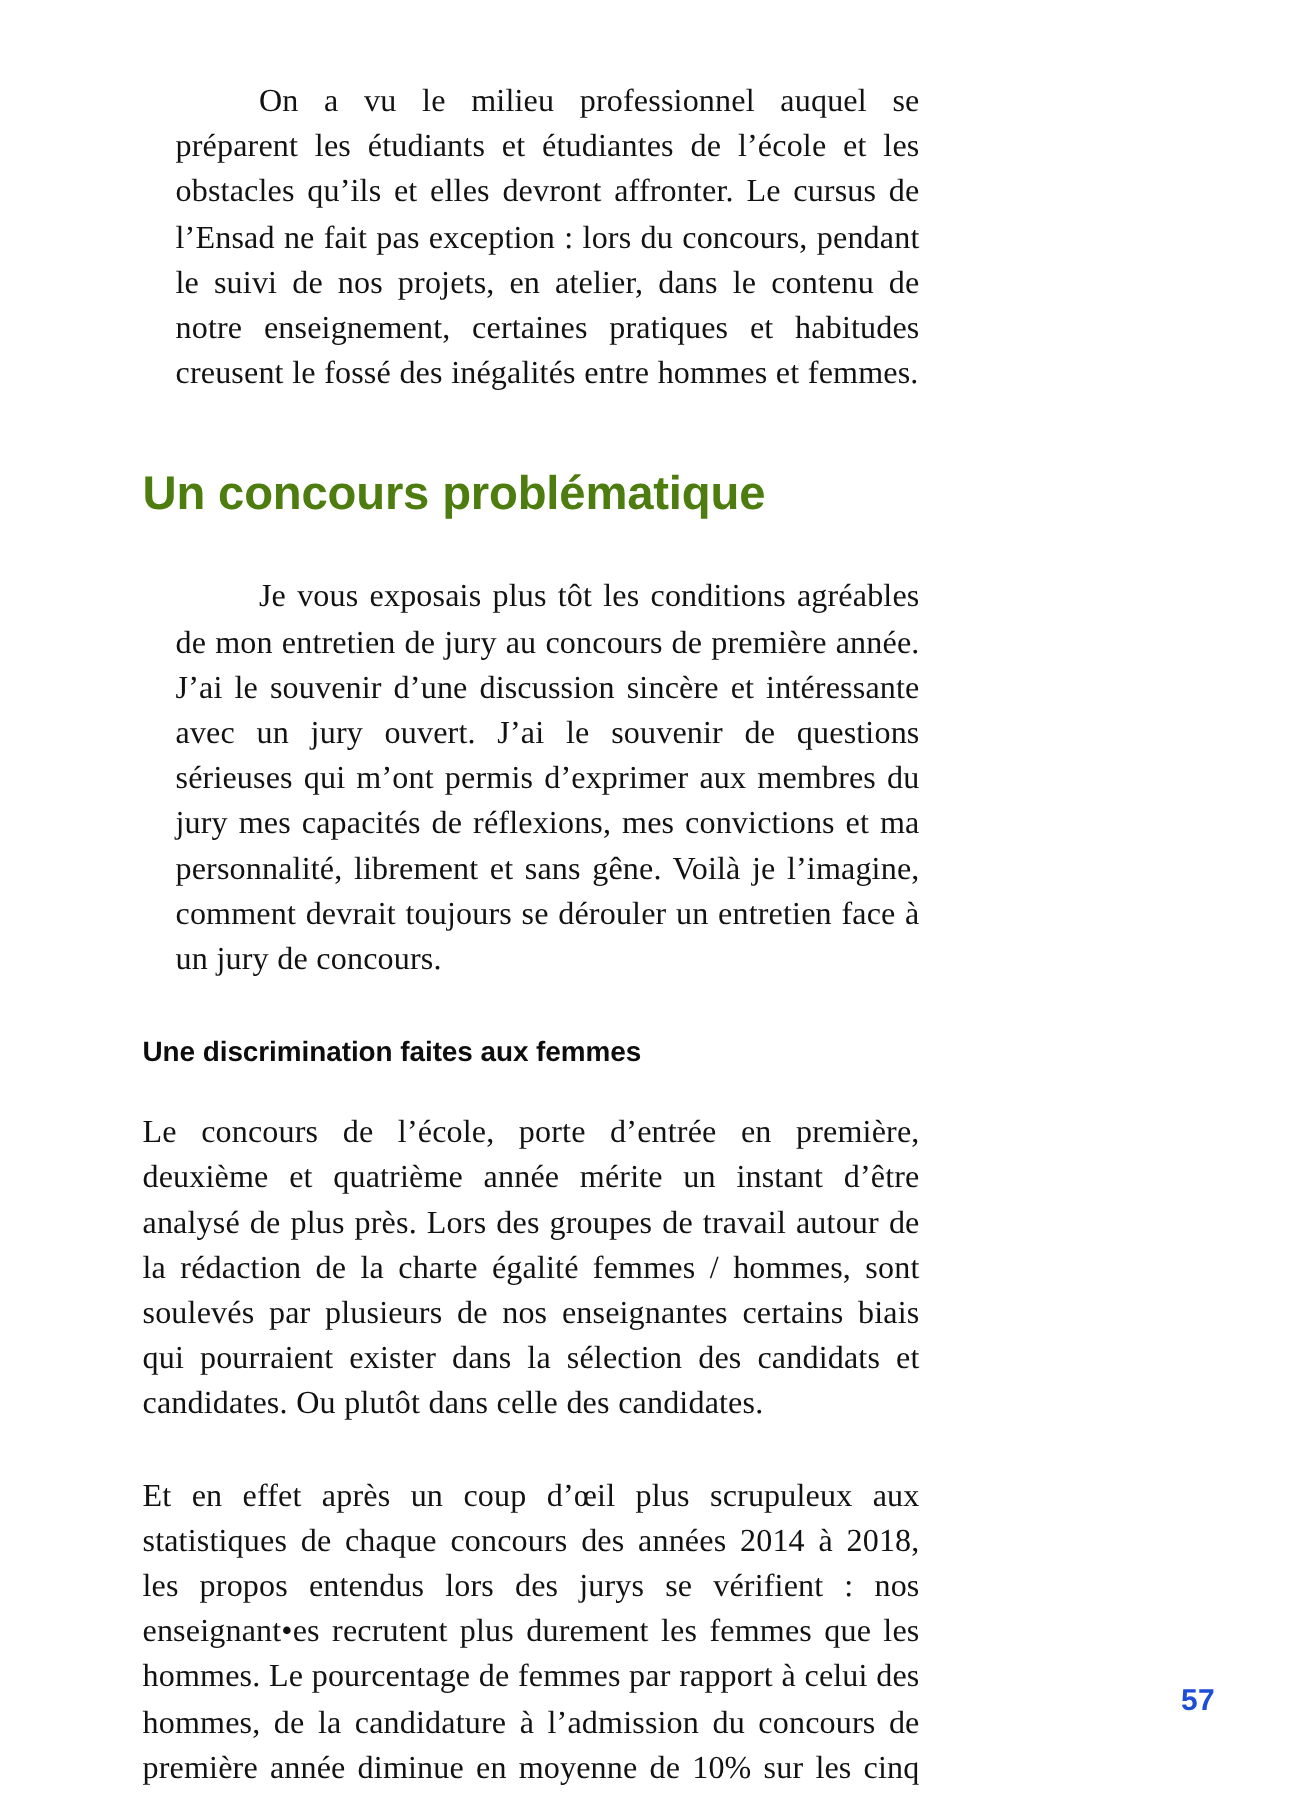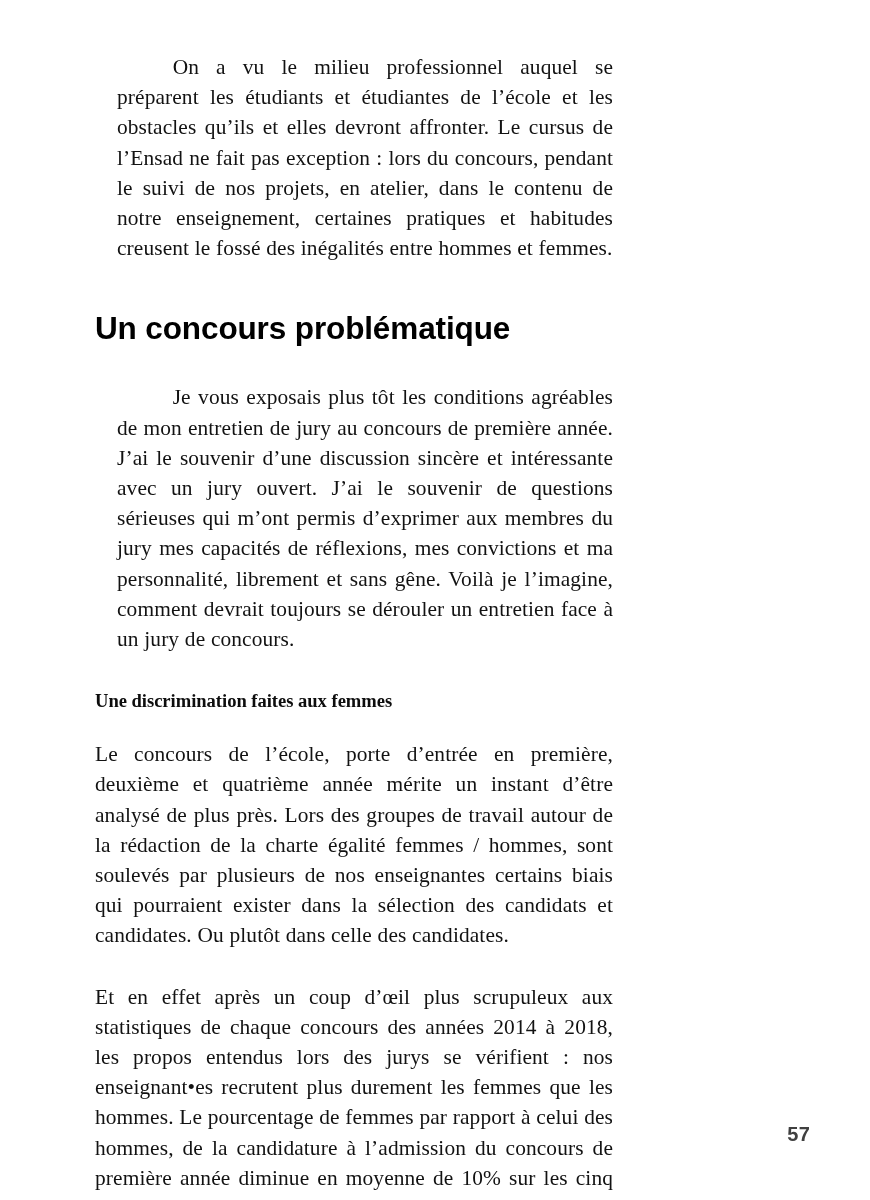--- a/index.html
+++ b/index.html
@@ -61,27 +61,27 @@
     content: none;
   }
 
   
   .h-section {
     font-family: "Liberation Sans", "DejaVu Sans", sans-serif;
     font-weight: 700;
     font-size: 31.5px;
     line-height: 36px;
     letter-spacing: -0.004em;
-    color: #000000;
+    color: #4d7c0f;
     margin: 0;
   }
 
   
   .h-sub {
-    font-family: Liberation Serif, serif;
+    font-family: Liberation Sans, sans-serif;
     font-weight: 700;
     font-size: 18.6px;
     line-height: 24px;
     letter-spacing: -0.002em;
     color: #0d0d0d;
     margin: 0;
   }
 
   
   .sp-h-before { height: 47px; }
@@ -94,21 +94,21 @@
   #folio {
     position: absolute;
     left: 0;
     top: 1122px;
     width: 810px;
     text-align: right;
     font-family: "Liberation Sans", "DejaVu Sans", sans-serif;
     font-weight: 600;
     font-size: 20px;
     line-height: 24px;
-    color: #404040;
+    color: #1d4ed8;
     letter-spacing: 0.01em;
   }
 </style>
 </head>
 <body>
 
 <div id="page">
 
   <div id="textblock">
 

